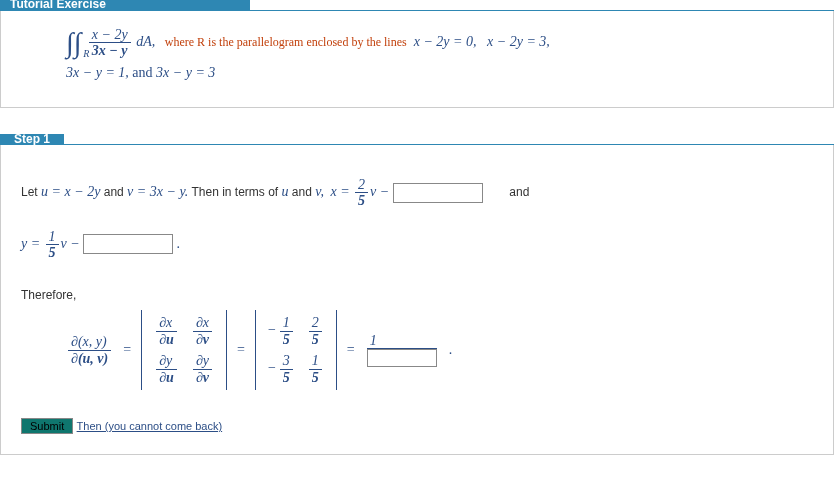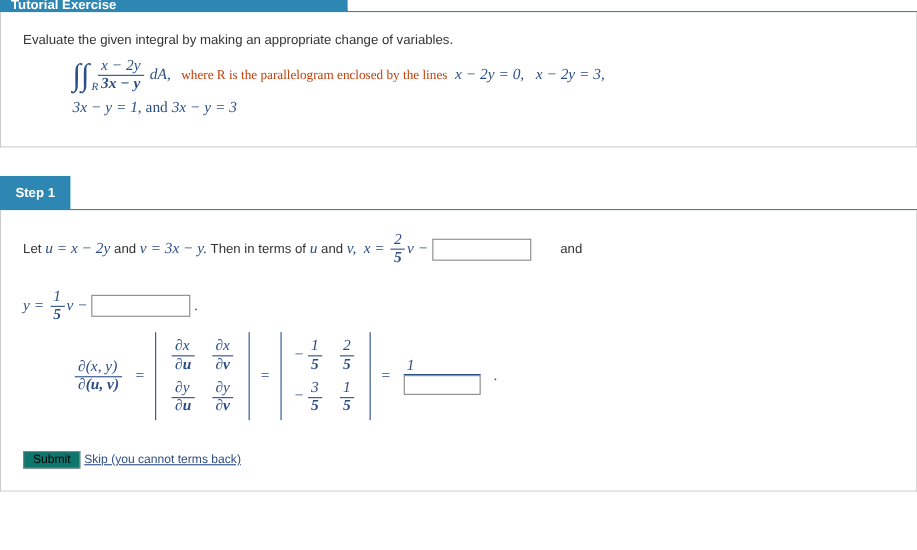--- a/index.html
+++ b/index.html
@@ -12,21 +12,21 @@
     width: 834px;
     background: #fff;
   }
   .tab {
     background: #2e87b3;
     color: #fff;
     font-weight: bold;
     font-size: 12px;
     padding: 4px 10px;
     display: inline-block;
-    width: 316px;
+    width: 250px;
     border-bottom: 2px solid #2e87b3;
   }
   .tabrow {
     border-bottom: 1px solid #2e87b3;
     line-height: 0;
     font-size: 0;
   }
   .section {
     border: 1px solid #ccc;
     border-top: none;
@@ -81,21 +81,21 @@
   .frac .den {
     display: block;
     padding: 0 3px;
     font-weight: bold;
   }
   .steptab {
     background: #2e87b3;
     color: #fff;
     font-weight: bold;
     font-size: 12px;
-    padding: 15px 14px;
+    padding: 5px 14px;
     display: inline-block;
   }
   .steprow {
     margin-top: 26px;
     border-bottom: 1px solid #2e87b3;
     line-height: 0;
     font-size: 0;
   }
   .input {
     display: inline-block;
@@ -143,21 +143,20 @@
   .partial { font-style: italic; }
 </style>
 </head>
 <body>
 
 <div class="tabrow">
   <span class="tab">Tutorial Exercise</span>
 </div>
 
 <div class="section">
-  <p class="prompt">Evaluate the given integral by making an appropriate change of variables.</p>
   <div class="mathblock math">
     <span class="dint">∫∫</span>
     <span class="frac">
       <span class="num">x − 2y</span>
       <span class="den">3x − y</span>
     </span>
     <span>dA,</span>
     <span style="font-style:normal;font-family:Verdana;color:#c2410c;font-size:12px;margin-left:6px">where R is the parallelogram enclosed by the lines</span>
     &nbsp;<span>x − 2y = 0,</span>
     &nbsp;&nbsp;<span>x − 2y = 3,</span>
@@ -167,21 +166,21 @@
     <span>3x − y = 3</span>
   </div>
 </div>
 
 <div class="steprow">
   <span class="steptab">Step 1</span>
 </div>
 
 <div class="section">
 
-  <div style="margin-top:8px">
+  <div style="margin-top:20px">
     <span>Let</span>
     <span class="math">u = x − 2y</span>
     <span>and</span>
     <span class="math">v = 3x − y.</span>
     <span>Then in terms of</span>
     <span class="math">u</span>
     <span>and</span>
     <span class="math">v,</span>&nbsp;
     <span class="math">x =</span>
     <span class="math frac">
@@ -196,20 +195,21 @@
   <div style="margin-top:20px">
     <span class="math">y =</span>
     <span class="math frac">
       <span class="num">1</span>
       <span class="den">5</span>
     </span><span class="math">v −</span>
     <span class="input"></span>
     <span class="math" style="font-style:normal">.</span>
   </div>
 
+  <div style="margin-top:28px">Therefore,</div>
 
   <div class="eqrow math">
     <span class="frac">
       <span class="num">∂(x, y)</span>
       <span class="den">∂(u, v)</span>
     </span>
     <span class="op">=</span>
 
     <span class="matrix">
       <table>
@@ -247,15 +247,15 @@
 
     <span class="frac">
       <span class="num">1</span>
       <span class="den" style="padding:0"><span class="input sm"></span></span>
     </span>
     <span class="op">.</span>
   </div>
 
   <div class="actions">
     <button class="btn">Submit</button>
-    <span class="link">Skip (you cannot terms back)</span>
+    <span class="link">Then (you cannot come back)</span>
   </div>
 </div>
 
 </body></html>

